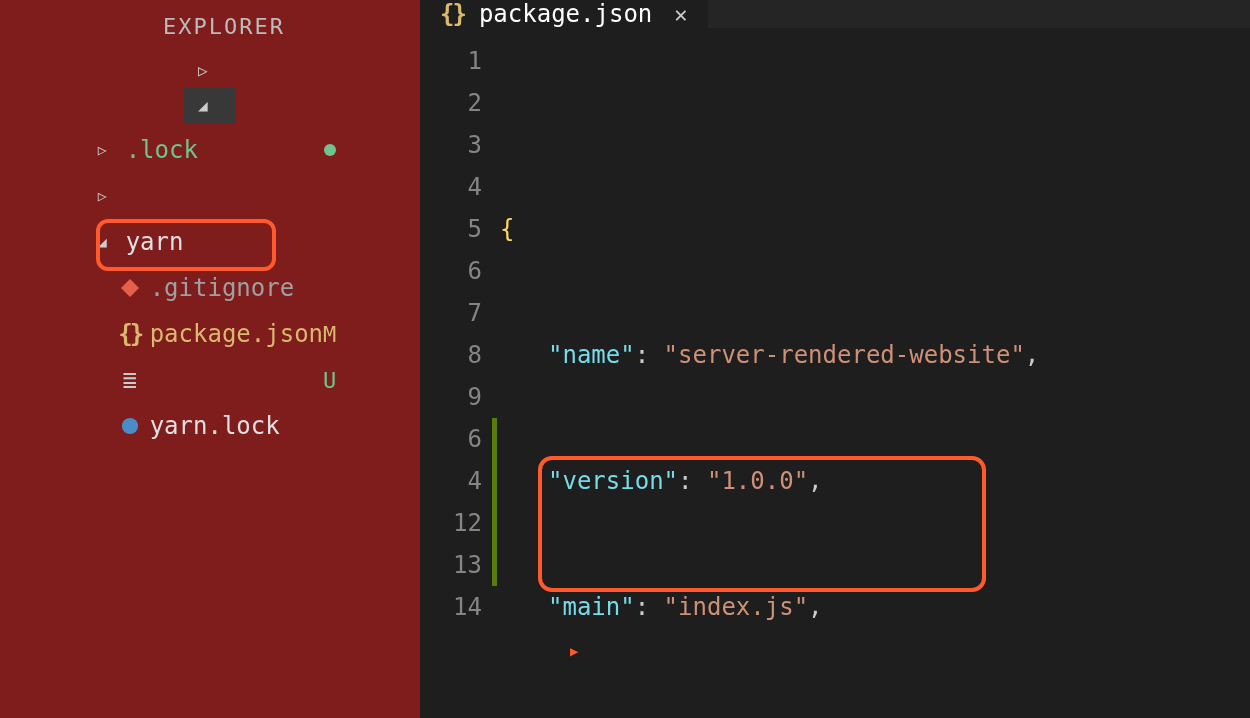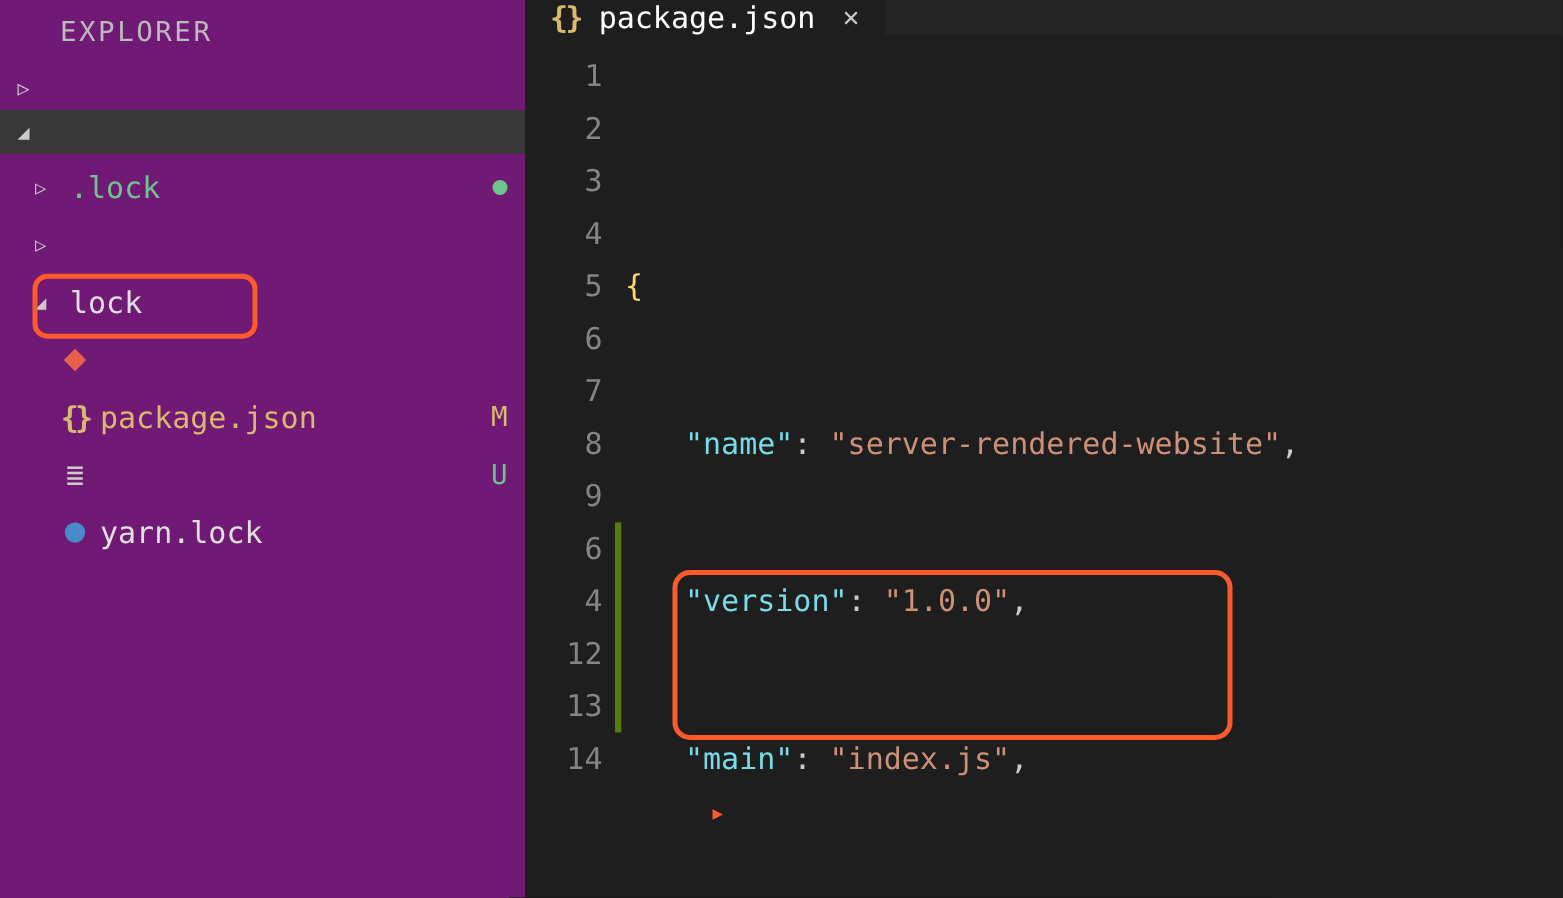--- a/index.html
+++ b/index.html
@@ -11,23 +11,24 @@
       font-family: 'Menlo', 'Monaco', 'Consolas', monospace;
       background: #1e1e1e;
       color: #cccccc;
       width: 1250px;
       height: 718px;
       display: flex;
       overflow: hidden;
     }
     .sidebar {
       width: 420px;
-      background: #701a75;
+      background: #7f1d1d;
       display: flex;
       flex-direction: column;
+      align-items: center;
     }
     .explorer-header {
       padding: 14px 20px 14px 48px;
       font-size: 22px;
       letter-spacing: 2px;
       color: #bbbbbb;
       font-weight: 400;
     }
     .section-header {
       display: flex;
@@ -217,31 +218,32 @@
       <span class="status-dot"></span>
     </div>
 
     <div class="tree-item">
       <span class="chevron">▷</span>
     </div>
 
     <div class="pages-wrapper">
       <div class="tree-item">
         <span class="chevron">◢</span>
-        <span class="folder-white">lock</span>
+        <span class="folder-white">yarn</span>
       </div>
       <div class="highlight-box hl-pages"></div>
     </div>
 
     <div class="tree-item nochev">
       <span class="icon-slot">
         <svg width="20" height="20" viewBox="0 0 20 20">
             <path d="M10 1 L19 10 L10 19 L1 10 Z" fill="#e8604c"></path>
           </svg>
       </span>
+      <span class="file-gray">.gitignore</span>
     </div>
 
     <div class="tree-item nochev">
       <span class="icon-slot" style="color:#d9b86f;font-weight:700;letter-spacing:-3px;">{}</span>
       <span class="file-yellow">package.json</span>
       <span class="status-badge status-M">M</span>
     </div>
 
     <div class="tree-item nochev">
       <span class="icon-slot" style="color:#cccccc;">≣</span>

